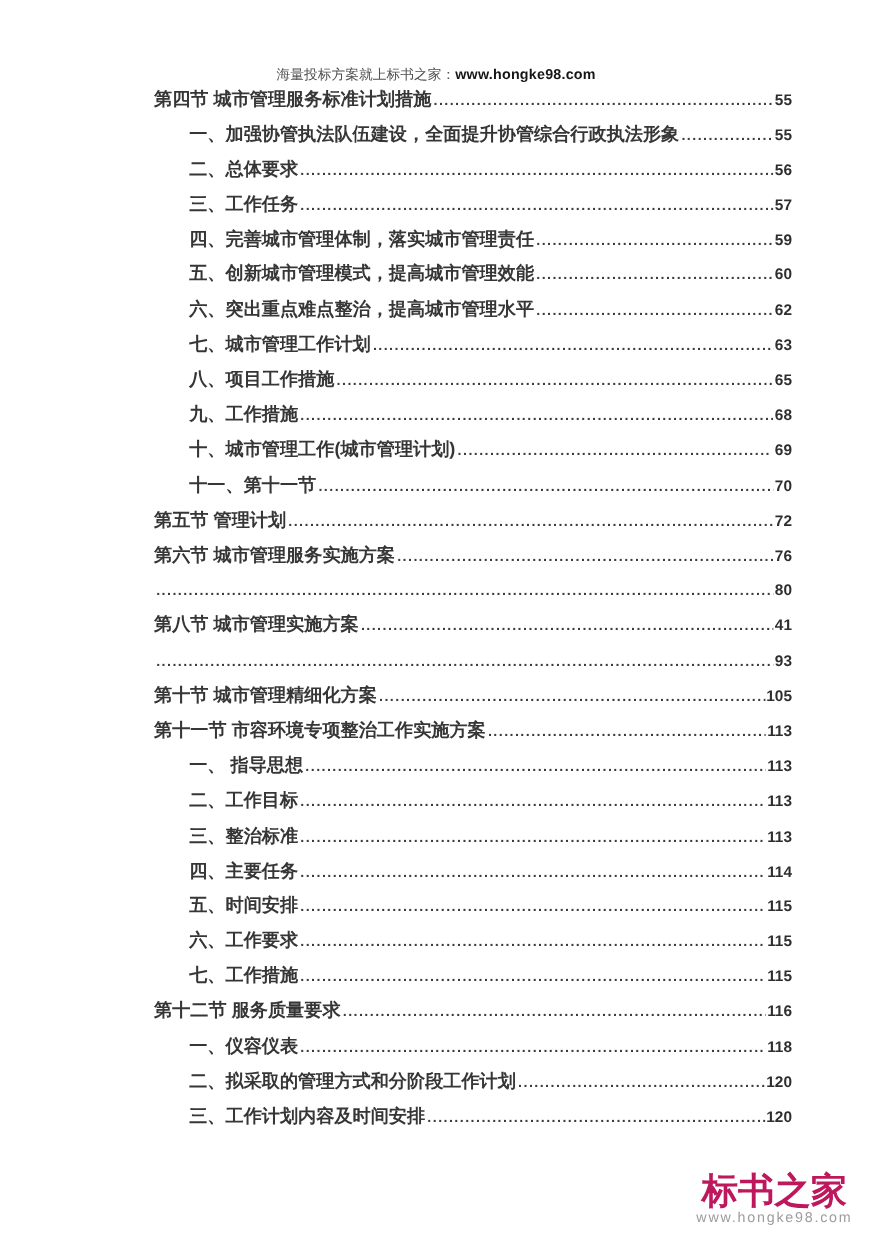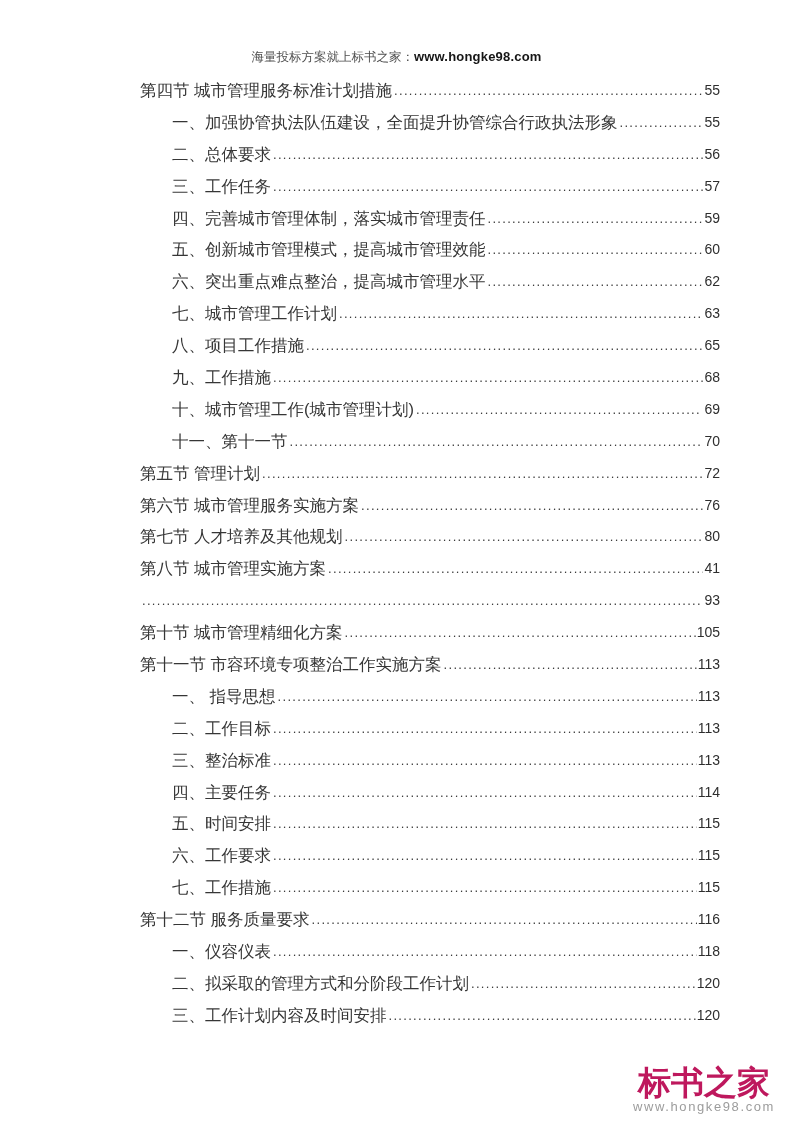--- a/index.html
+++ b/index.html
@@ -9,41 +9,42 @@
     position: relative;
     font-family: "Liberation Sans", "DejaVu Sans", sans-serif;
     overflow: hidden;
   }
   .page {
     position: absolute; inset: 0;
     background: #ffffff;
   }
   
   .doc-header {
-    position: absolute; top: 48px; left: 0; right: 0;
+    position: absolute; top: 59px; left: 0; right: 0;
     text-align: center;
     font-size: 12.5px; line-height: 17px;
     color: #4f4f4f;
     white-space: pre;
   }
   .doc-header .hdr-url {
     font-weight: bold; color: #161616; font-size: 13px;
     letter-spacing: 0.2px;
   }
   
   .toc {
     position: absolute;
     left: 140px; top: 75px; width: 580px;
   }
   .toc-row {
     height: 31.9px;
     display: flex;
     align-items: center;
     line-height: 31.9px;
     color: #363636;
+    font-weight: bold;
   }
   .toc-label {
     flex: 0 0 auto;
     font-size: 16.5px;
     white-space: pre;
   }
   .toc-row.lvl2 .toc-label { padding-left: 32px; }
   .toc-leader {
     flex: 1 1 auto;
     overflow: hidden;
@@ -156,21 +157,20 @@
         <span class="toc-label">第五节 管理计划</span>
         <span class="toc-leader"></span>
         <span class="toc-page">72</span>
       </div>
       <div class="toc-row">
         <span class="toc-label">第六节 城市管理服务实施方案</span>
         <span class="toc-leader"></span>
         <span class="toc-page">76</span>
       </div>
       <div class="toc-row">
-        <span class="toc-label">第七节 人才培养及其他规划</span>
         <span class="toc-leader"></span>
         <span class="toc-page">80</span>
       </div>
       <div class="toc-row">
         <span class="toc-label">第八节 城市管理实施方案</span>
         <span class="toc-leader"></span>
         <span class="toc-page">41</span>
       </div>
       <div class="toc-row">
         <span class="toc-leader"></span>

